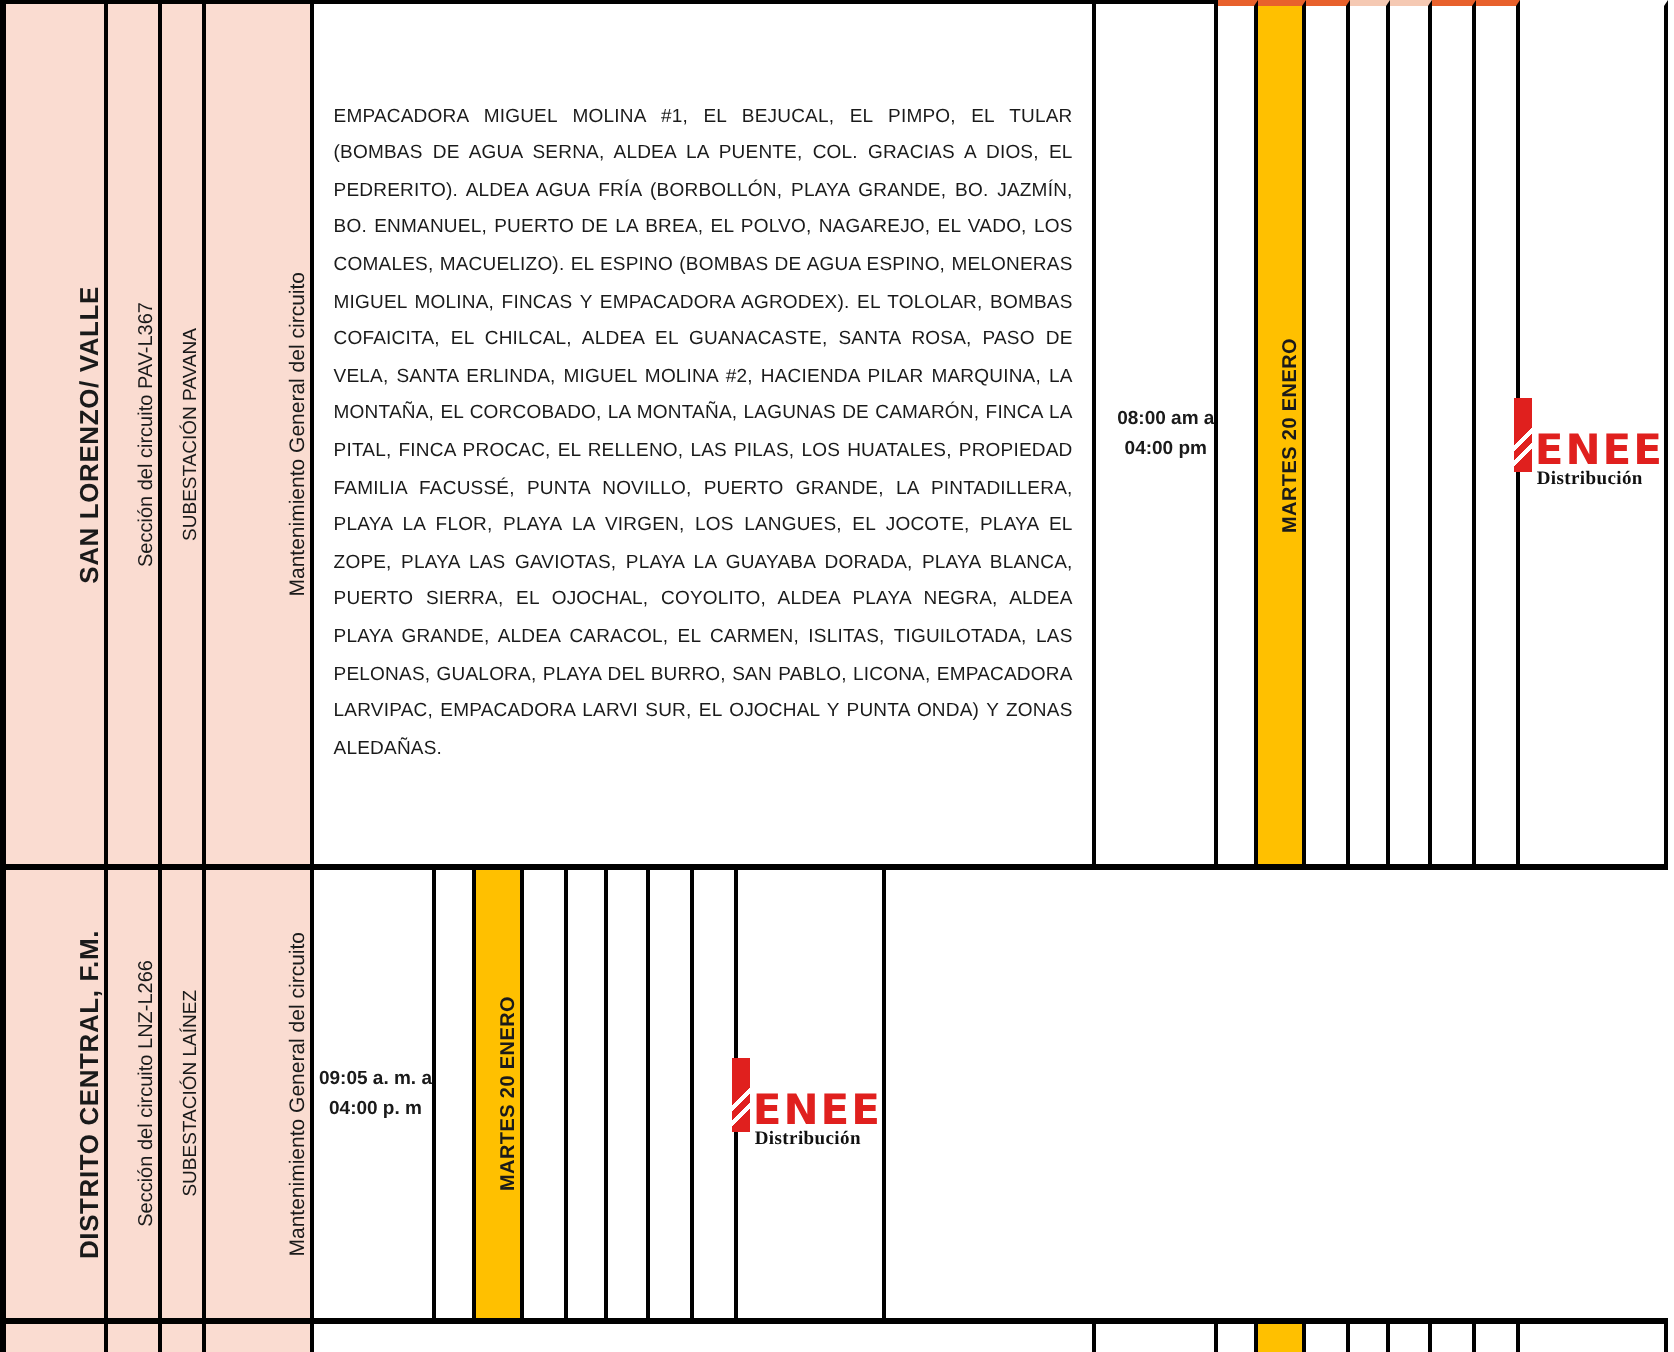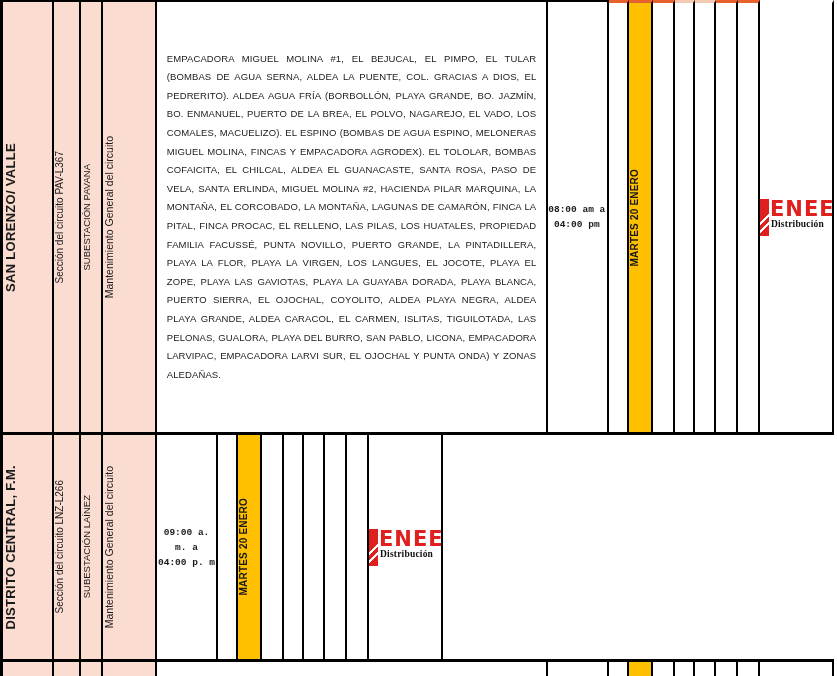--- a/index.html
+++ b/index.html
@@ -18,21 +18,21 @@
     display:flex;flex-direction:column;
     box-sizing:border-box;
   }
   .row{display:flex;border-bottom:3px solid #000;}
   .row.r1{height:432px;}
   .row.r2{height:224px;}
   .row.sliver{flex:1;border-bottom:none;}
   .cell{
     box-sizing:content-box;
     border-right:2px solid #000;
-    display:flex;align-items:center;justify-content:flex-start;
+    display:flex;align-items:center;justify-content:flex-end;
     position:relative;
     background:#fff;
   }
   
   .r1 .cell{border-top:2px solid #000;}
   .r1 .cell.top-orange{border-top:3px solid #e8612c;}
   .r1 .cell.top-pale{border-top:3px solid #f5c9b3;}
   .r1 .cell.top-none{border-top:3px solid #ffffff;}
   
   .c1{width:49px;} .c2{width:25px;} .c3{width:20px;} .c4{width:52px;}
@@ -63,36 +63,35 @@
     width:100%;
     box-sizing:border-box;
     letter-spacing:.1px;
   }
   .r2 .areas{line-height:19.5px;}
   .time{
     font-weight:bold;
     font-size:9.5px;
     line-height:15px;
     text-align:center;
-    font-family:Liberation Mono, monospace;
   }
   
   .logo{display:flex;align-items:stretch;height:37px;}
   .logo-bar{
     width:9px;
     background:linear-gradient(135deg,
       #e0201e 0 52%, #ffffff 52% 58%,
       #e0201e 58% 68%, #ffffff 68% 74%,
       #e0201e 74% 100%);
     margin-right:1px;
   }
   .logo-text{display:flex;flex-direction:column;justify-content:flex-start;}
   .logo-enee{
     color:#e0201e;font-weight:bold;font-size:21px;line-height:20px;
-    letter-spacing:1px;font-family:"DejaVu Sans", sans-serif;
+    letter-spacing:1px;font-family:"DejaVu Sans", sans-serif;margin-top:16px;
   }
   .logo-dist{
     color:#111;font-weight:bold;font-size:9.5px;line-height:11px;
     letter-spacing:.2px;padding-left:1px;
     font-family:Liberation Serif, serif;
   }
 </style>
 </head>
 <body>
 
@@ -149,21 +148,21 @@
         <span class="vtext circuit">Sección del circuito LNZ-L266</span>
       </div>
       <div class="cell c3 pink">
         <span class="vtext substation">SUBESTACIÓN LAÍNEZ</span>
       </div>
       <div class="cell c4 pink">
         <span class="vtext worktype">Mantenimiento General del circuito</span>
       </div>
       <div class="cell c6">
         <div class="time">
-          <div>09:00 a. m. a</div>
+          <div>09:05 a. m. a</div>
           <div>04:00 p. m</div>
         </div>
       </div>
       <div class="cell c7"></div>
       <div class="cell c8 yellow">
         <span class="vtext day">MARTES 20 ENERO</span>
       </div>
       <div class="cell c9"></div>
       <div class="cell c10"></div>
       <div class="cell c11"></div>

